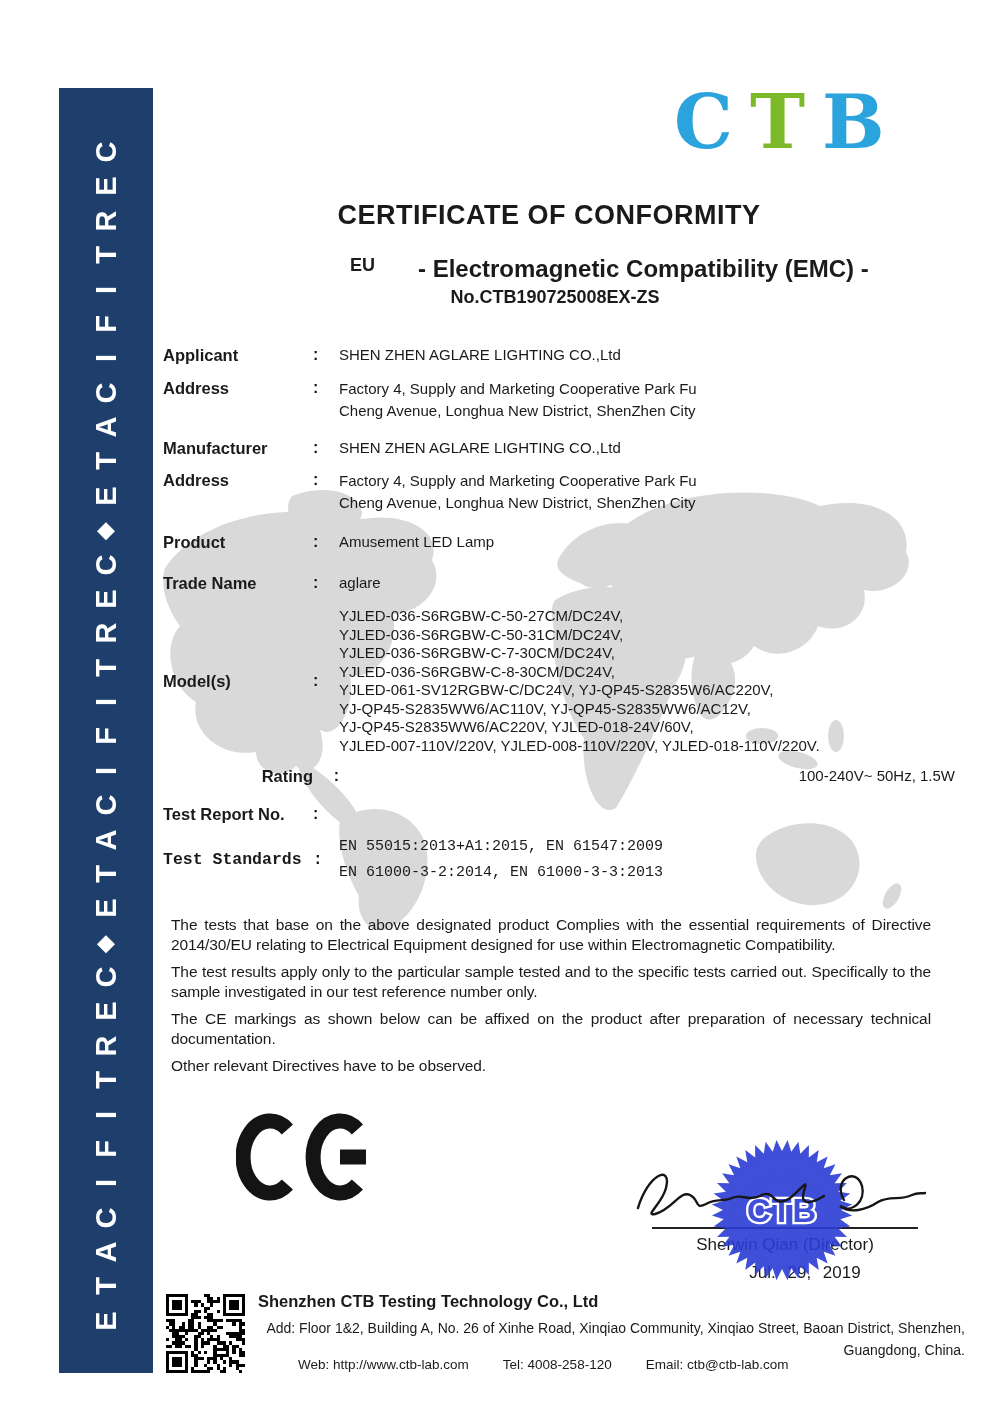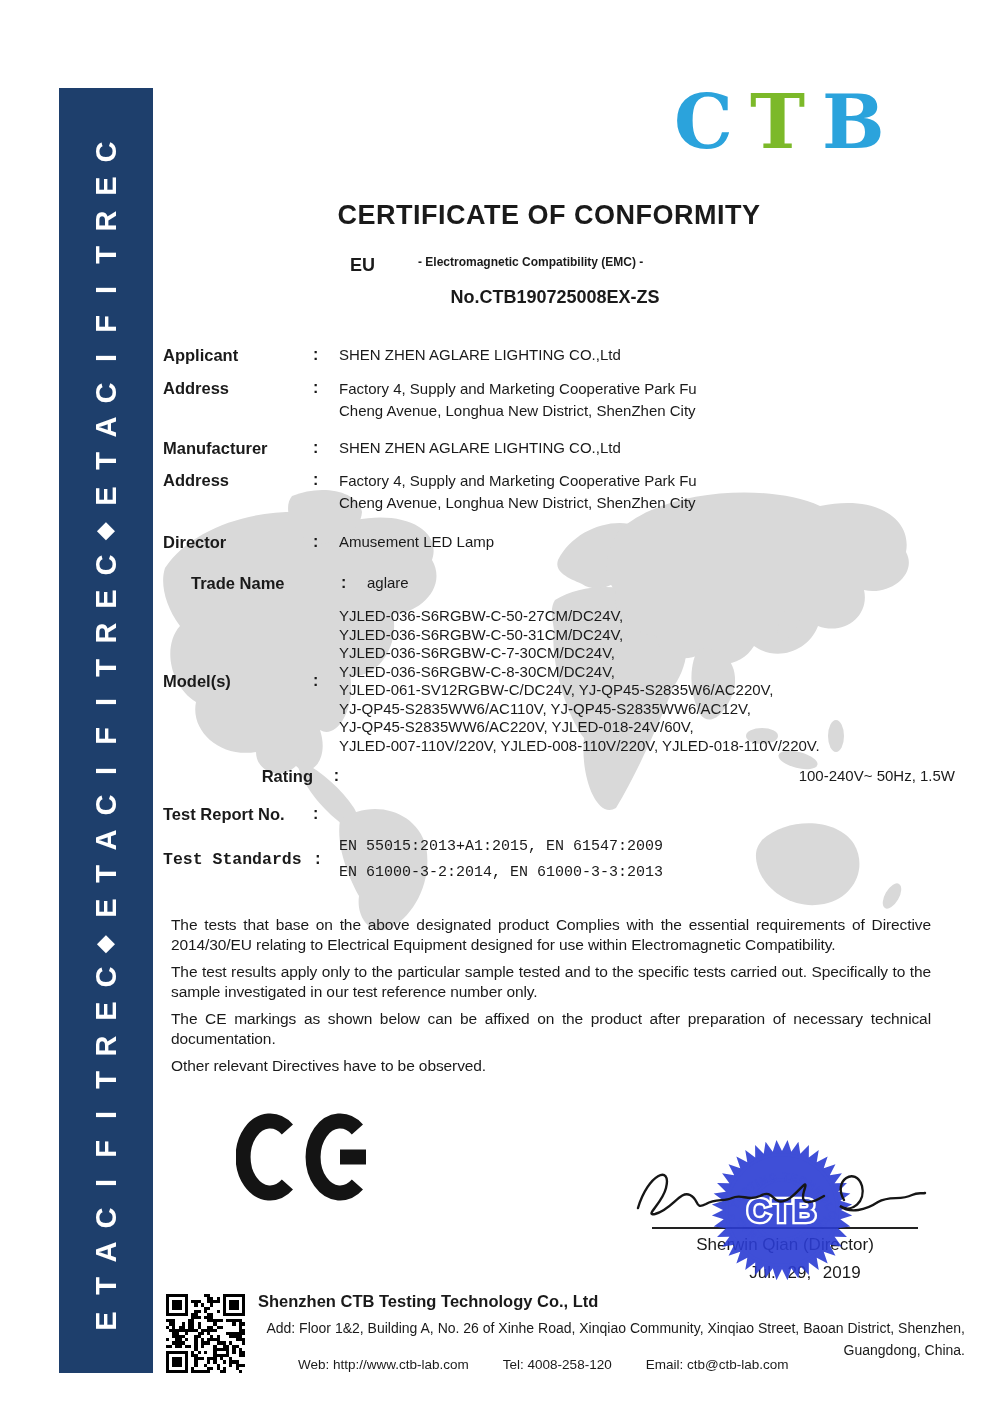--- a/index.html
+++ b/index.html
@@ -18,37 +18,37 @@
   .sidebar span.diamond{transform:none;font-size:22px;}
 
   
   .logo{position:absolute;left:674px;top:84px;z-index:2;font-family:"DejaVu Serif",serif;
         font-weight:bold;font-size:74px;line-height:76px;letter-spacing:17px;}
 
   .title{position:absolute;left:163px;top:200px;width:772px;text-align:center;
          font-size:27px;font-weight:bold;letter-spacing:.5px;z-index:2;}
   .subtitle{position:absolute;left:163px;top:255px;width:772px;height:24px;z-index:2;}
   .subtitle .eu{position:absolute;left:187px;font-weight:bold;font-size:18px;}
-  .subtitle .emc{position:absolute;left:255px;font-weight:bold;font-size:12px;}
+  .subtitle .emc{position:absolute;left:255px;font-weight:bold;font-size:24px;}
   .certno{position:absolute;left:163px;top:287px;width:772px;text-align:center;text-indent:12px;
           font-weight:bold;font-size:18px;z-index:2;}
 
   
   .fields{position:absolute;left:163px;top:338px;width:792px;z-index:2;}
   .row{display:grid;grid-template-columns:150px 26px 1fr;align-items:start;}
   .row .lbl{font-weight:bold;font-size:16.5px;line-height:20px;}
   .row .col{font-weight:bold;font-size:16px;line-height:20px;}
   .row .val{font-size:15px;line-height:20px;white-space:pre-line;}
   .row.multiline .val{line-height:22px;}
   .row.models{align-items:center;}
   .row.models .val{line-height:18.5px;}
   .row.standards{align-items:center;}
   .row.standards .val{line-height:26px;}
   .r1{margin-top:7px;} .r2{margin-top:13px;} .r3{margin-top:16px;} .r4{margin-top:12px;}
-  .r5{margin-top:18px;} .r6{margin-top:21px;padding-left:28px;} .r7{margin-top:14px;} .r8{margin-top:11px;text-align:right;}
+  .r5{margin-top:18px;} .r6{margin-top:21px;} .r7{margin-top:14px;} .r8{margin-top:11px;text-align:right;}
   .r9{margin-top:18px;} .r10{margin-top:10px;font-family:Liberation Mono, monospace;}
 
   
   .paras{position:absolute;left:163px;top:908px;width:776px;z-index:2;}
   .paras p{margin:8px;font-size:15.5px;line-height:19.5px;text-align:justify;letter-spacing:-.1px;}
   .paras p.p1{margin-top:7px;} .paras p.p2{margin-top:3px;} .paras p.p3{margin-top:4px;}
   .paras p.p4{margin-top:2px;text-align:left;}
 
   
   .ce{position:absolute;left:236px;top:1110px;z-index:2;}
@@ -160,21 +160,21 @@
       <span class="col">:</span>
       <span class="val">SHEN ZHEN AGLARE LIGHTING CO.,Ltd</span>
     </div>
     <div class="row r4 multiline">
       <span class="lbl">Address</span>
       <span class="col">:</span>
       <span class="val">Factory 4, Supply and Marketing Cooperative Park Fu
 Cheng Avenue, Longhua New District, ShenZhen City</span>
     </div>
     <div class="row r5">
-      <span class="lbl">Director</span>
+      <span class="lbl">Product</span>
       <span class="col">:</span>
       <span class="val">Amusement LED Lamp</span>
     </div>
     <div class="row r6">
       <span class="lbl">Trade Name</span>
       <span class="col">:</span>
       <span class="val">aglare</span>
     </div>
     <div class="row r7 models">
       <span class="lbl">Model(s)</span>

